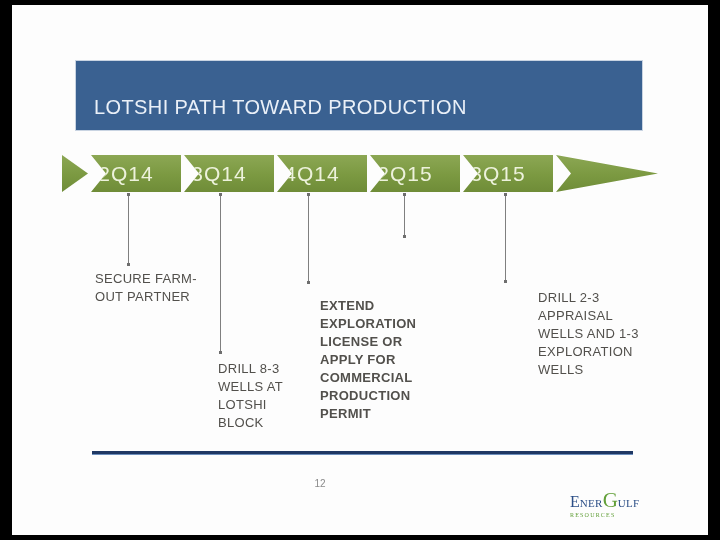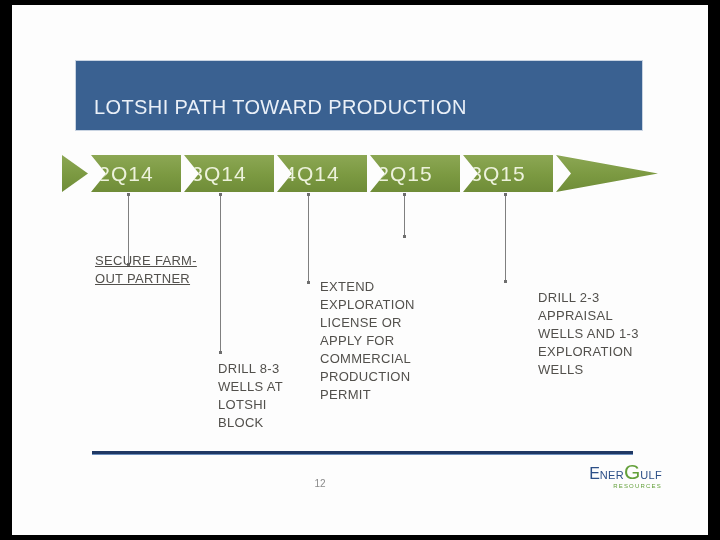--- a/index.html
+++ b/index.html
@@ -57,39 +57,39 @@
   .c2 { left:208px; top:188px; height:161px; }
   .c3 { left:296px; top:188px; height:91px; }
   .c4 { left:392px; top:188px; height:45px; }
   .c5 { left:493px; top:188px; height:90px; }
 
   
   .callout {
     position:absolute; color:#52504c; font-size:13px; line-height:18px;
     letter-spacing:0.3px; font-weight:400;
   }
-  .t1 { left:83px;  top:247px; width:112px;text-decoration:underline; }
+  .t1 { left:83px;  top:265px; width:112px; }
   .t2 { left:206px; top:355px; width:78px;  }
-  .t3 { left:308px; top:273px; width:96px;  }
+  .t3 { left:308px; top:292px; width:96px;font-weight:bold;  }
   .t4 { left:393px; top:239px; width:130px; }
   .t5 { left:526px; top:284px; width:108px; }
 
   
   .divider {
     position:absolute; left:80px; top:446px; width:541px; height:4px;
     background:#1f3864; border-bottom:1px solid #6d8fbd;
   }
   .page-number {
     position:absolute; left:289px; top:473px; width:38px; text-align:center;
     color:#8a8a8a; font-size:10px;
   }
 
   
-  .logo { position:absolute; right:46px; top:456px; width:92px; text-align:right;
-          font-family:Liberation Sans, sans-serif; line-height:1; white-space:nowrap; }
+  .logo { position:absolute; right:46px; top:485px; width:92px; text-align:left;
+          font-family:Liberation Serif, serif; line-height:1; white-space:nowrap; }
   .logo .row1 { display:inline-block; }
   .logo .cap1 { font-size:16px; color:#2c4f87; }
   .logo .rest1{ font-size:11px; color:#2c4f87; letter-spacing:0.3px; }
   .logo .cap2 { font-size:21px; color:#63a03a; }
   .logo .rest2{ font-size:11px; color:#2c4f87; letter-spacing:0.3px; }
   .logo .tagline { display:block; font-size:6px; color:#63a03a; letter-spacing:1.2px; margin-top:1px; }
 </style>
 </head>
 <body>
 

